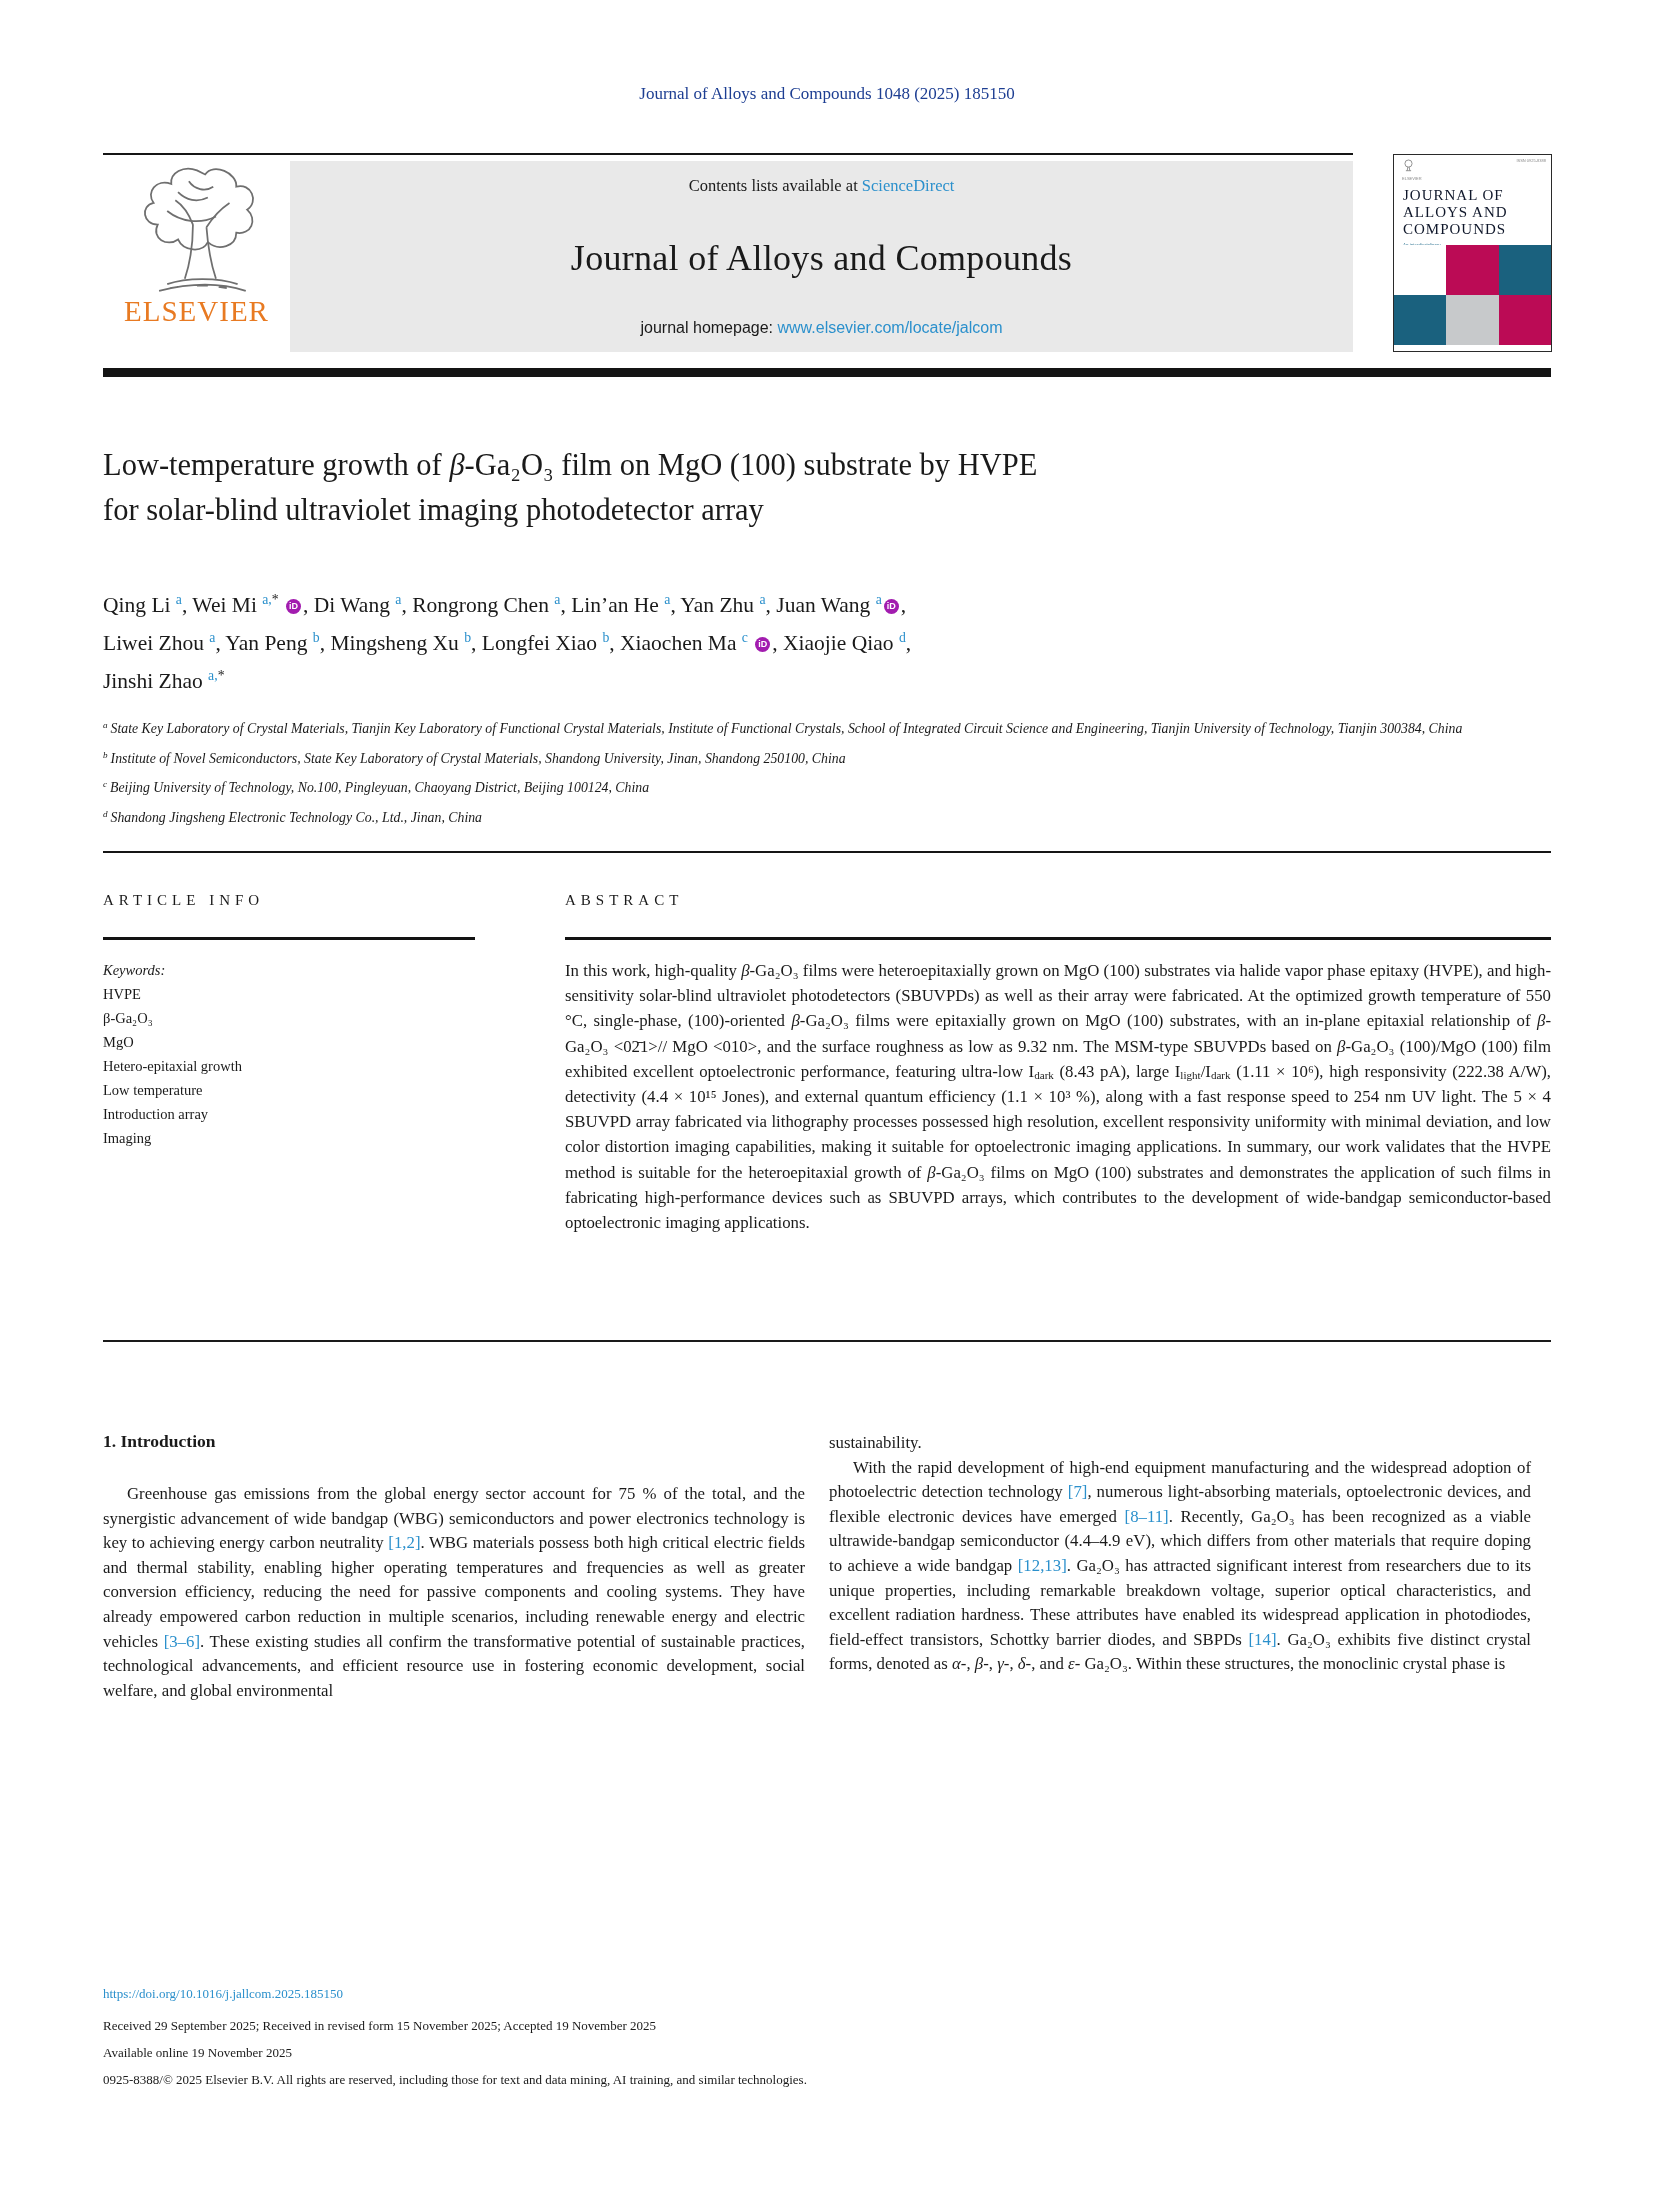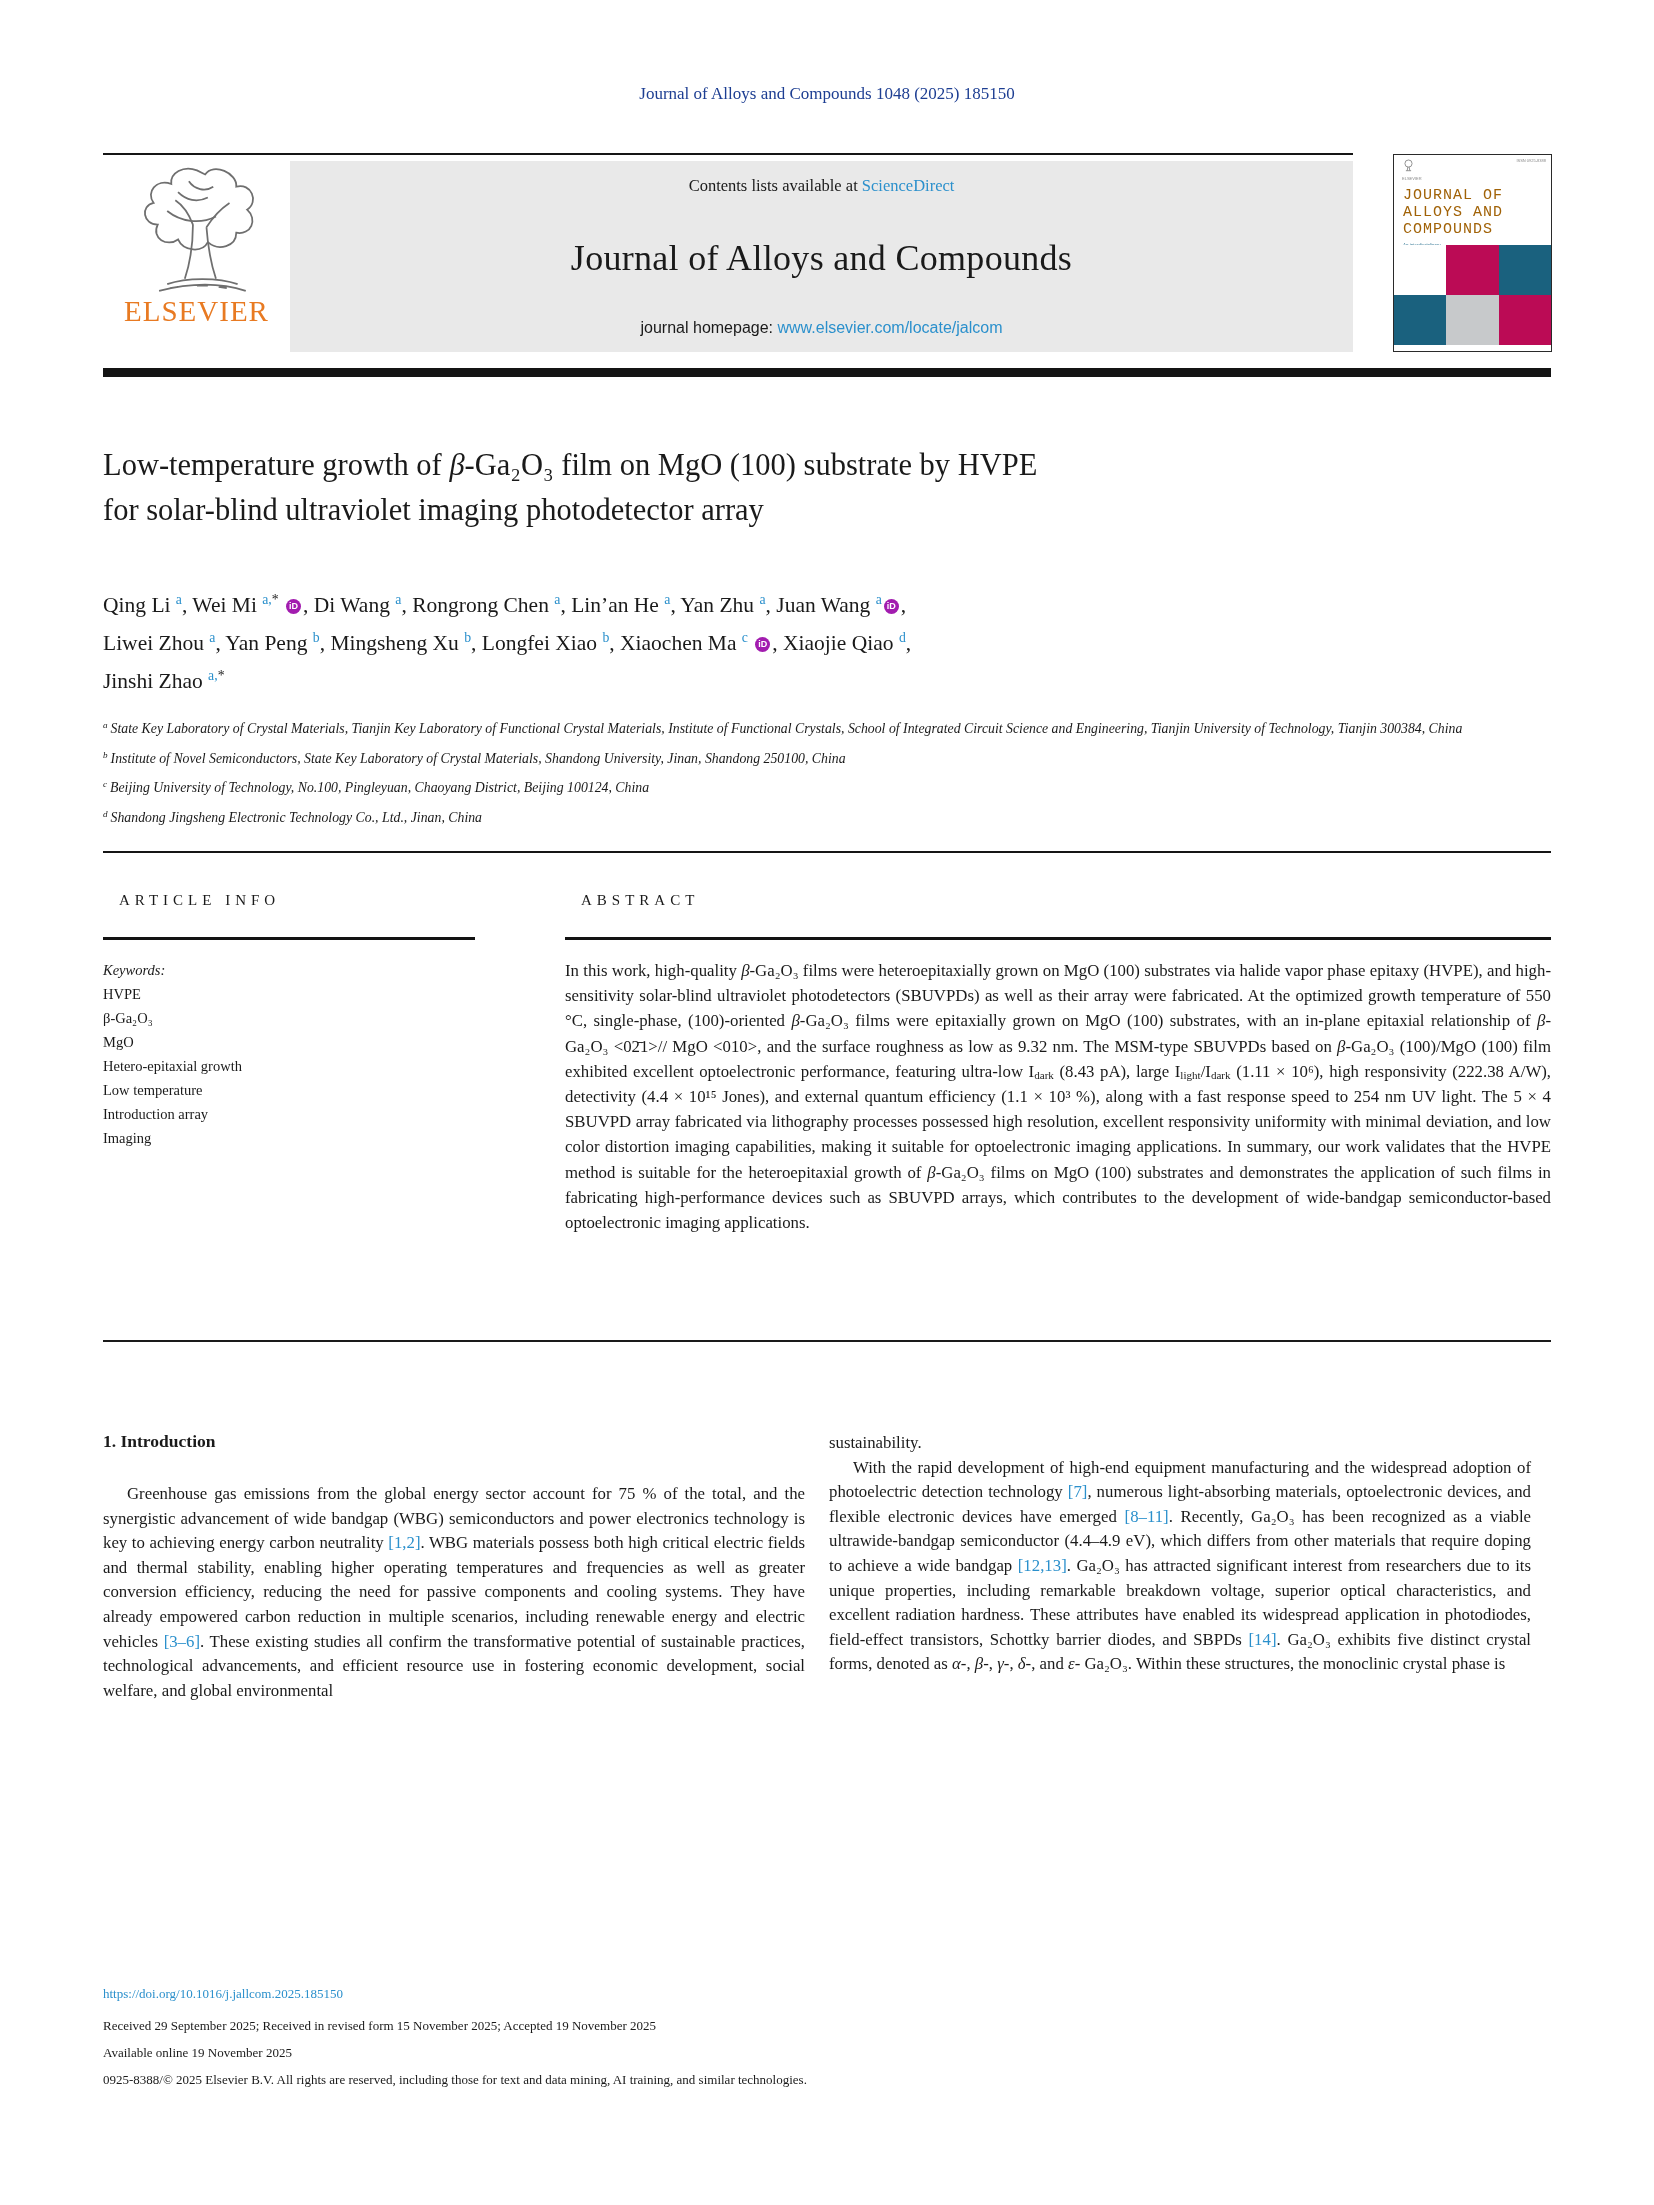--- a/index.html
+++ b/index.html
@@ -33,42 +33,42 @@
   .masthead-title{font-size:36px;letter-spacing:0.3px;}
   .homepage-line{font-family:"Liberation Sans","DejaVu Sans",sans-serif;font-size:16px;}
   .link{color:var(--link);cursor:pointer;text-decoration:none;}
   
   .cover{position:absolute;top:154px;left:1393px;width:159px;height:198px;background:#fff;
     border:1px solid #2a2a2a;box-sizing:border-box;}
   .cover-head{display:flex;justify-content:space-between;align-items:flex-start;padding:3px 5px 0 8px;}
   .cover-issn{font-family:"Liberation Sans","DejaVu Sans",sans-serif;font-size:4px;color:#8a8a8a;}
   .cover-mini-brand{font-family:"Liberation Sans","DejaVu Sans",sans-serif;font-size:4px;color:#8a8a8a;
     display:block;text-align:center;}
-  .cover-title{padding:6px 0 0 9px;color:#a16207;font-family:Liberation Mono, monospace;
+  .cover-title{padding:6px 0 0 9px;color:#0f172a;font-family:Liberation Serif, serif;
     font-size:15px;line-height:17px;letter-spacing:1px;}
   .cover-tagline{padding:5px 0 0 9px;width:48px;color:#3c7d99;
     font-family:"Liberation Sans","DejaVu Sans",sans-serif;font-size:4.5px;line-height:5.5px;}
   .cover-grid{position:absolute;left:0;bottom:6px;width:100%;height:100px;
     display:grid;grid-template-columns:repeat(3,1fr);grid-template-rows:repeat(2,1fr);}
   .sq-white{background:#fff;} .sq-crimson{background:var(--crimson);}
   .sq-teal{background:var(--teal);} .sq-gray{background:var(--graysq);}
   .bar-thick{position:absolute;top:368px;left:103px;width:1448px;height:9px;background:#141414;}
   
   .article-title{position:absolute;top:443px;left:103px;width:1410px;font-size:30.5px;
     line-height:45px;font-weight:400;margin:0;}
   .authors{position:absolute;top:586px;left:103px;width:1410px;font-size:21.5px;line-height:38px;}
   .affiliations{position:absolute;top:712px;left:103px;width:1448px;font-size:13.8px;
     line-height:26px;font-style:italic;}
   .aff-sup{font-size:66%;vertical-align:0.5em;margin-right:3px;}
   .rule-a{position:absolute;top:851px;left:103px;width:1448px;height:2px;background:#151515;}
   
   .cols-ia{position:absolute;top:892px;left:103px;width:1448px;display:flex;}
   .col-info{width:372px;margin-right:90px;flex:none;}
   .col-abs{width:986px;flex:none;}
-  .col-header{font-size:15px;letter-spacing:5px;margin-left:16px;}
+  .col-header{font-size:15px;letter-spacing:5px;}
   .header-rule{height:3px;background:#131313;margin-top:28px;}
   .kw-block{margin-top:18px;}
   .kw-label{font-style:italic;font-size:14.5px;line-height:24px;}
   .kw-item{font-size:14.5px;line-height:24px;}
   .abs-text{margin:18px 0 0 0;font-size:16.8px;line-height:25.2px;text-align:justify;}
   .rule-b{position:absolute;top:1340px;left:103px;width:1448px;height:2px;background:#1a1a1a;}
   
   .body-cols{position:absolute;top:1431px;left:103px;width:1448px;display:flex;gap:24px;}
   .body-col{width:702px;flex:none;}
   .intro-heading{font-size:17.5px;font-weight:bold;margin:0 0 30px 0;}

